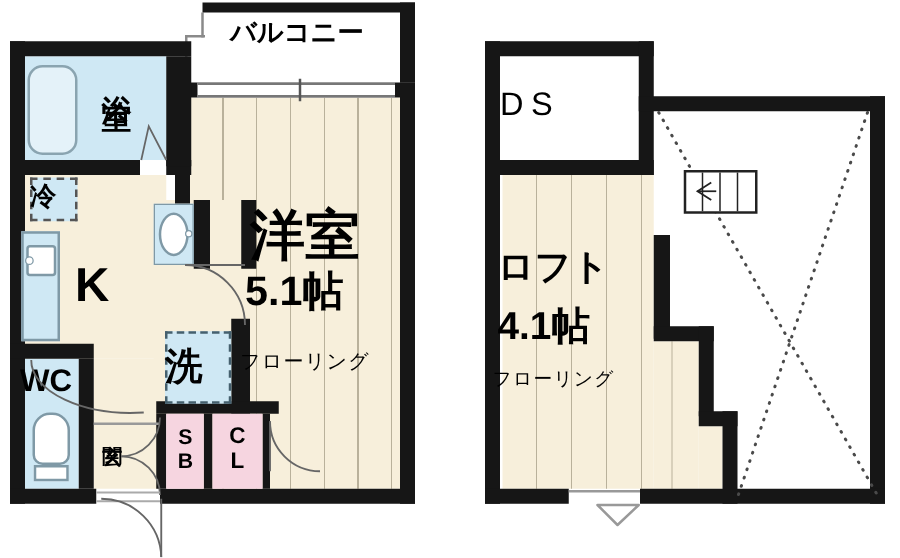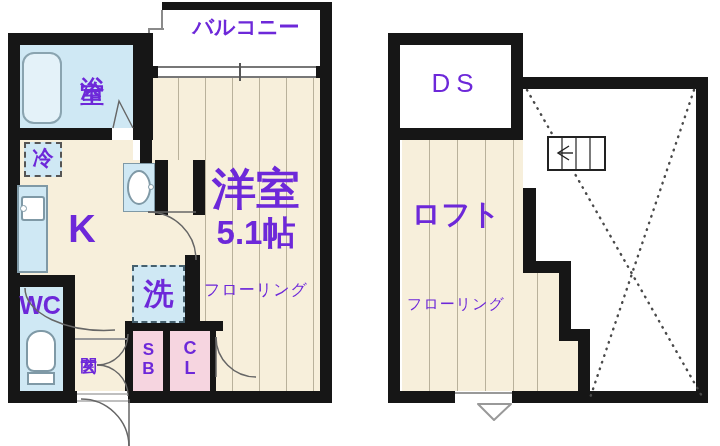--- a/index.html
+++ b/index.html
@@ -5,21 +5,21 @@
   html,body{margin:0;padding:0;background:#ffffff;}
   .stage{position:relative;width:720px;height:446px;background:#ffffff;overflow:hidden;
          font-family:"Liberation Sans","DejaVu Sans",sans-serif;}
   .w{position:absolute;background:#161616;}
   .cream{position:absolute;background:#f7efdb;}
   .blue{position:absolute;background:#cfe8f4;}
   .pink{position:absolute;background:#f6d5e0;}
   .gray{position:absolute;background:#8a8a8a;}
   .lines27{background-image:repeating-linear-gradient(to right,transparent 0,transparent 26px,#b9b19b 26px,#b9b19b 27px);}
   .lines28{background-image:repeating-linear-gradient(to right,transparent 0,transparent 27px,#b9b19b 27px,#b9b19b 28px);}
-  .lb{position:absolute;color:#6d28d9;text-align:center;line-height:1.05;font-weight:600;}
+  .lb{position:absolute;color:#000000;text-align:left;line-height:1.05;font-weight:600;}
   .vert{writing-mode:vertical-rl;text-orientation:upright;}
   .box{position:absolute;box-sizing:border-box;}
   svg.overlay{position:absolute;left:0;top:0;width:720px;height:446px;pointer-events:none;}
 </style>
 </head>
 <body>
 
 <div class="stage">
 
   <div class="cream lines27" style="left:152px;top:78px;width:168px;height:313px;"></div>
@@ -99,20 +99,21 @@
   <div class="w" style="left:388px;top:391px;width:67px;height:12px;"></div>
   <div class="w" style="left:512px;top:391px;width:196px;height:12px;"></div>
   <div class="w" style="left:523px;top:188px;width:13px;height:83px;"></div>
   <div class="w" style="left:523px;top:261px;width:48px;height:12px;"></div>
   <div class="w" style="left:559px;top:261px;width:12px;height:72px;"></div>
   <div class="w" style="left:559px;top:329px;width:31px;height:12px;"></div>
   <div class="w" style="left:578px;top:329px;width:12px;height:74px;"></div>
 
   <div class="lb" style="left:398px;top:199px;width:116px;font-size:29px;">ロフト</div>
   <div class="lb" style="left:400px;top:70px;width:111px;font-size:26px;letter-spacing:6px;font-weight:500;">DS</div>
+  <div class="lb" style="left:398px;top:245px;width:116px;font-size:31px;">4.1帖</div>
   <div class="lb" style="left:394px;top:296px;width:124px;font-size:15px;letter-spacing:1px;font-weight:500;">フローリング</div>
 
   <svg class="overlay" viewBox="0 0 720 446">
 
     <line x1="527" y1="90" x2="703" y2="398" stroke="#4a4a4a" stroke-width="2.4" stroke-dasharray="0.6 6.4" stroke-linecap="round"></line>
     <line x1="694" y1="90" x2="590" y2="398" stroke="#4a4a4a" stroke-width="2.4" stroke-dasharray="0.6 6.4" stroke-linecap="round"></line>
 
     <g>
       <rect x="548" y="137" width="57" height="33" fill="#ffffff" stroke="#222" stroke-width="2"></rect>
       <line x1="562" y1="138" x2="562" y2="169" stroke="#222" stroke-width="1.2"></line>

